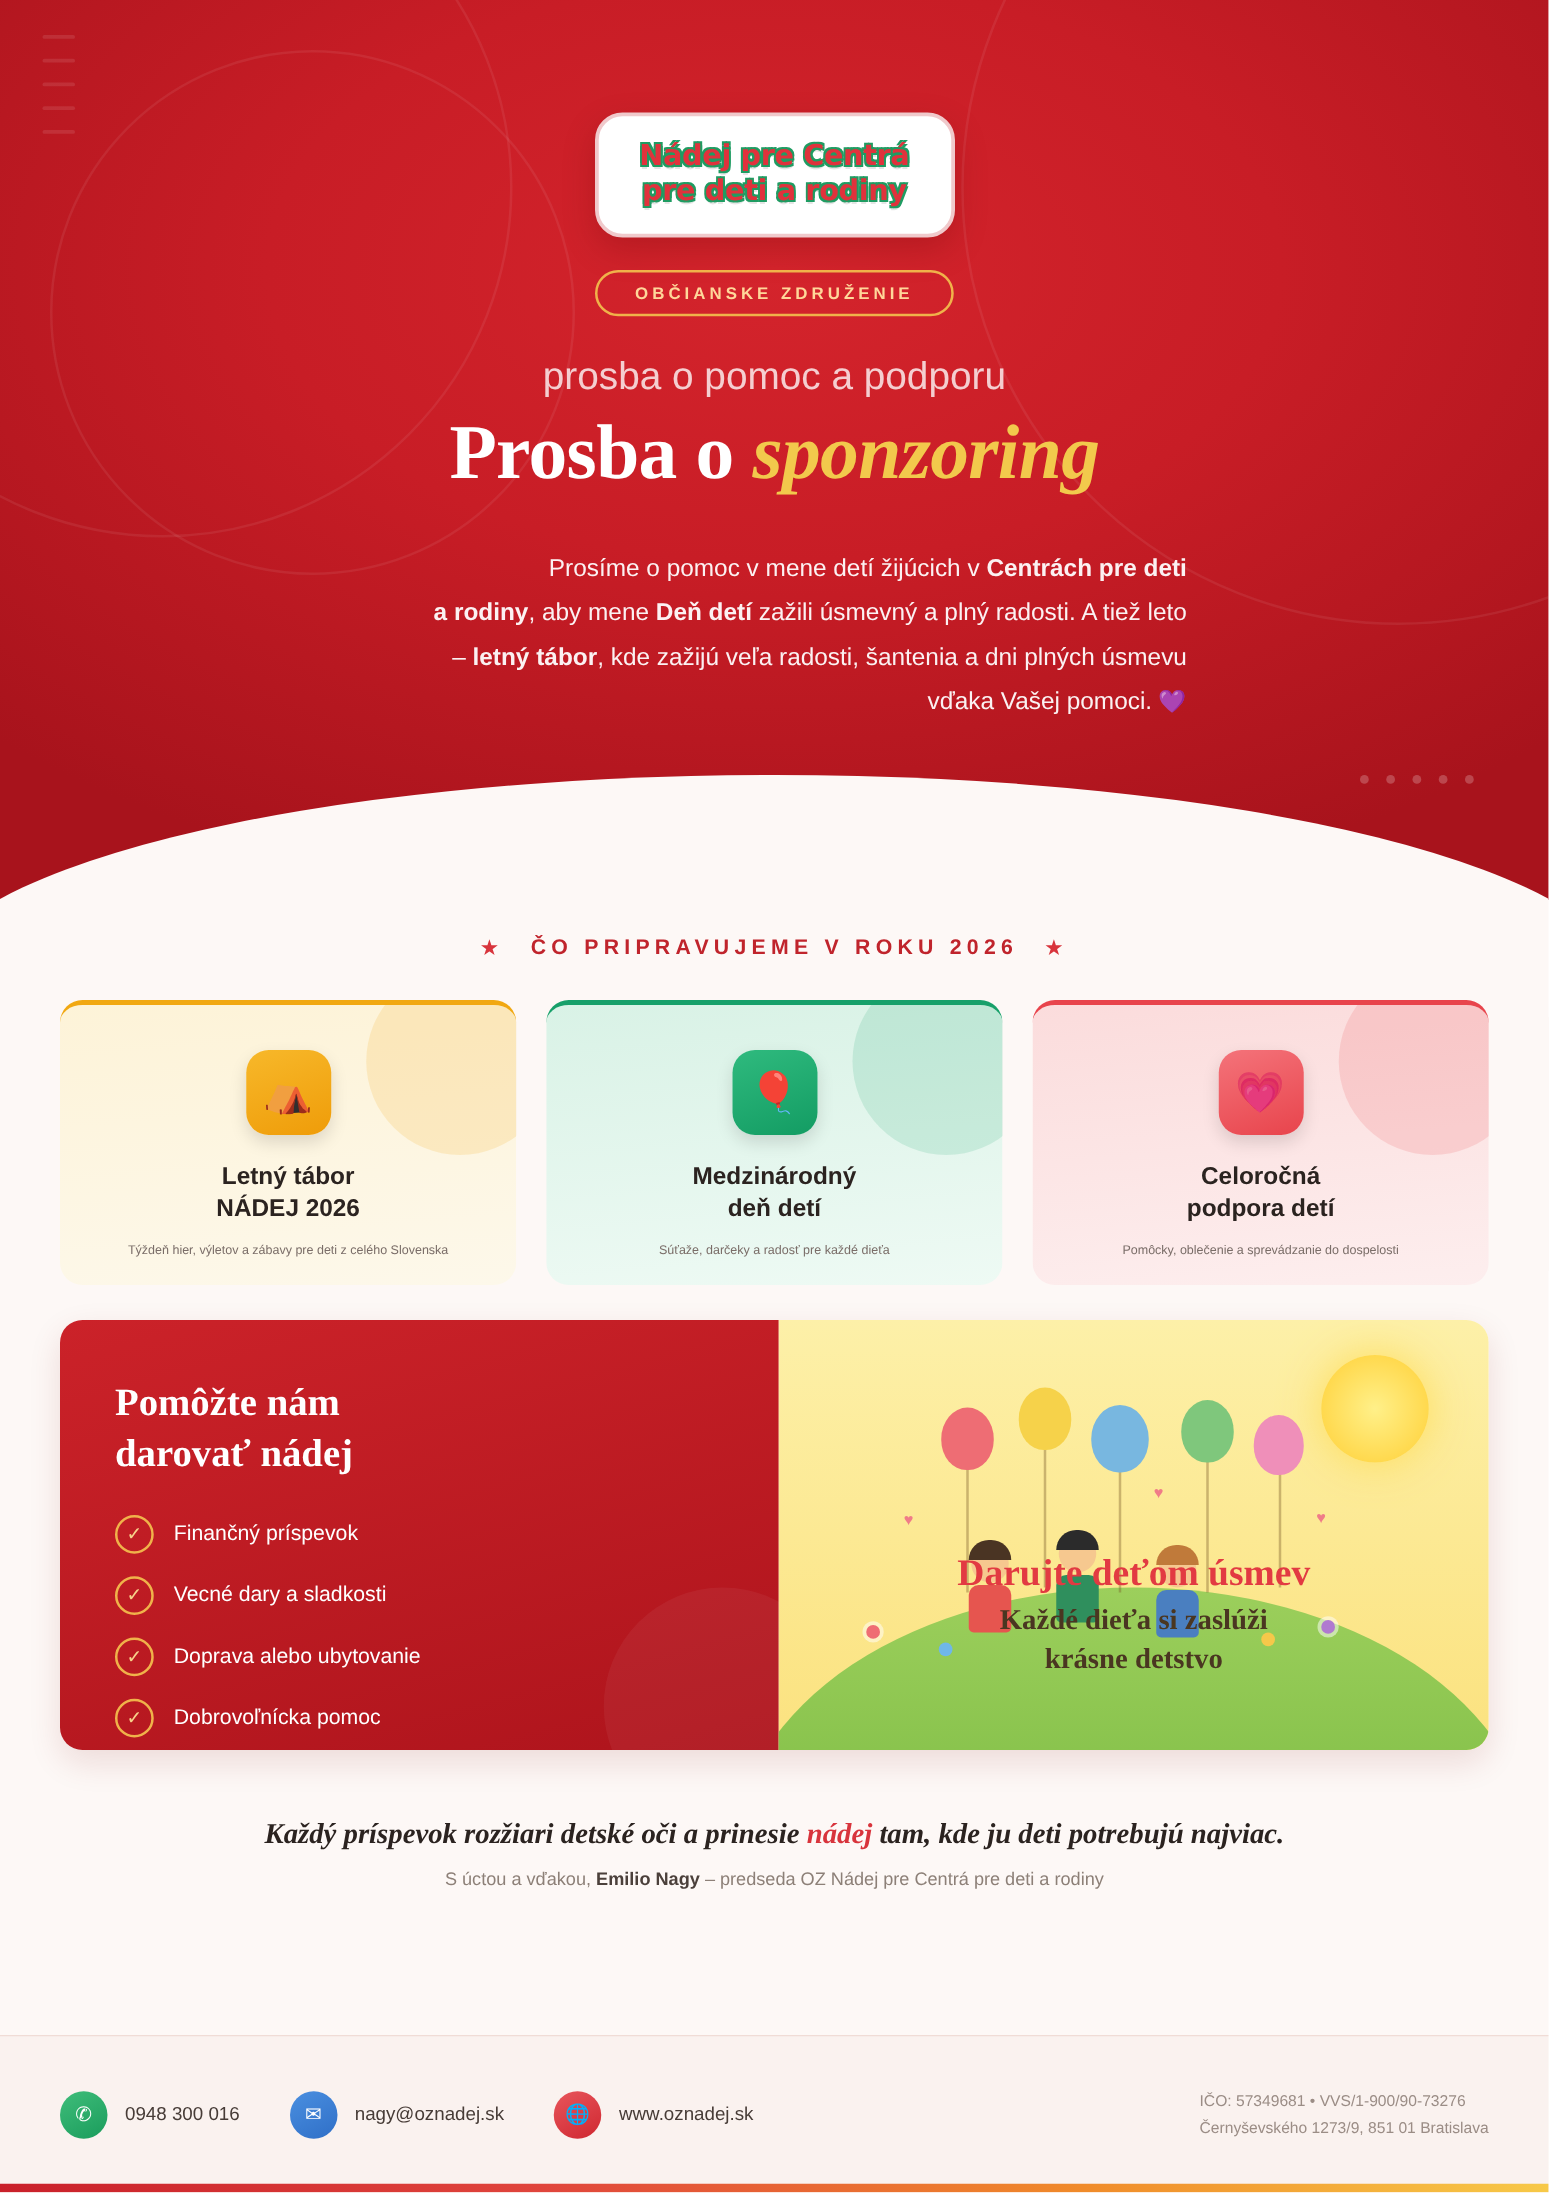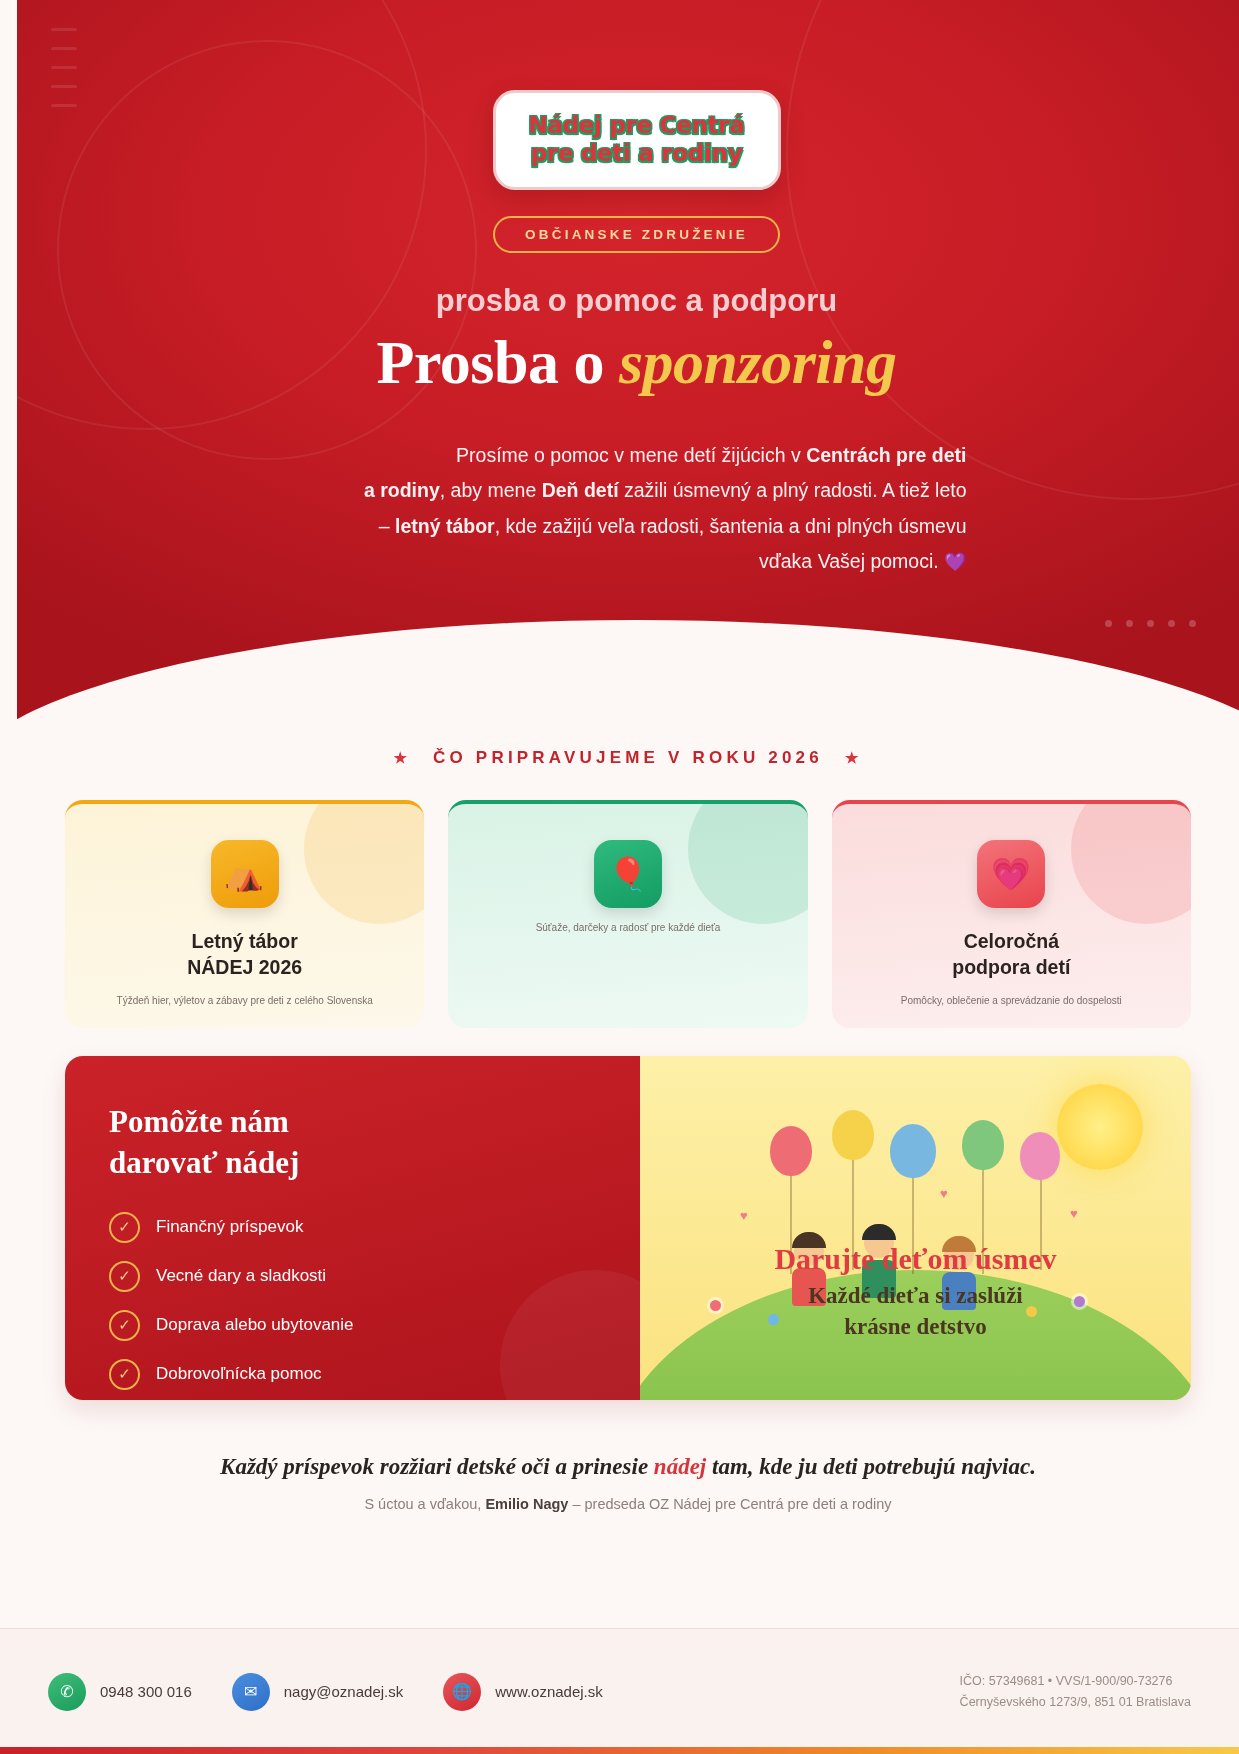--- a/index.html
+++ b/index.html
@@ -9,21 +9,20 @@
     font-family: "Liberation Sans", sans-serif;
     background: #fff;
     overflow: hidden;
   }
   .page {
     position: relative;
     width: 1239px;
     height: 1754px;
     background: #fdf8f6;
     overflow: hidden;
-    padding-left: 17px;
   }
 
   
   .hero {
     position: relative;
     width: 1239px;
     height: 720px;
     background:
       radial-gradient(ellipse 900px 520px at 50% 30%, #d4242c 0%, #c81d26 45%, #a8131c 100%);
     overflow: hidden;
@@ -96,21 +95,21 @@
     border-radius: 22px;
     color: #ffd79a;
     font-size: 13.5px;
     font-weight: bold;
     letter-spacing: 3.2px;
   }
   .kicker {
     margin-top: 30px;
     font-size: 31px;
     color: rgba(255,255,255,0.78);
-    font-weight: 700;
+    font-weight: 400;
   }
   .headline {
     margin-top: 8px;
     font-family: "Liberation Serif", serif;
     font-size: 62px;
     font-weight: bold;
     color: #fff;
     letter-spacing: -0.5px;
   }
   .headline em {
@@ -423,20 +422,24 @@
       <div class="card-icon">⛺</div>
       <div class="card-title">
         <span>Letný tábor</span><br>
         <span>NÁDEJ 2026</span>
       </div>
       <div class="card-desc">Týždeň hier, výletov a zábavy pre deti z celého Slovenska</div>
     </div>
 
     <div class="card c2">
       <div class="card-icon">🎈</div>
+      <div class="card-title">
+        <span>Medzinárodný</span><br>
+        <span>deň detí</span>
+      </div>
       <div class="card-desc">Súťaže, darčeky a radosť pre každé dieťa</div>
     </div>
 
     <div class="card c3">
       <div class="card-icon">💗</div>
       <div class="card-title">
         <span>Celoročná</span><br>
         <span>podpora detí</span>
       </div>
       <div class="card-desc">Pomôcky, oblečenie a sprevádzanie do dospelosti</div>

